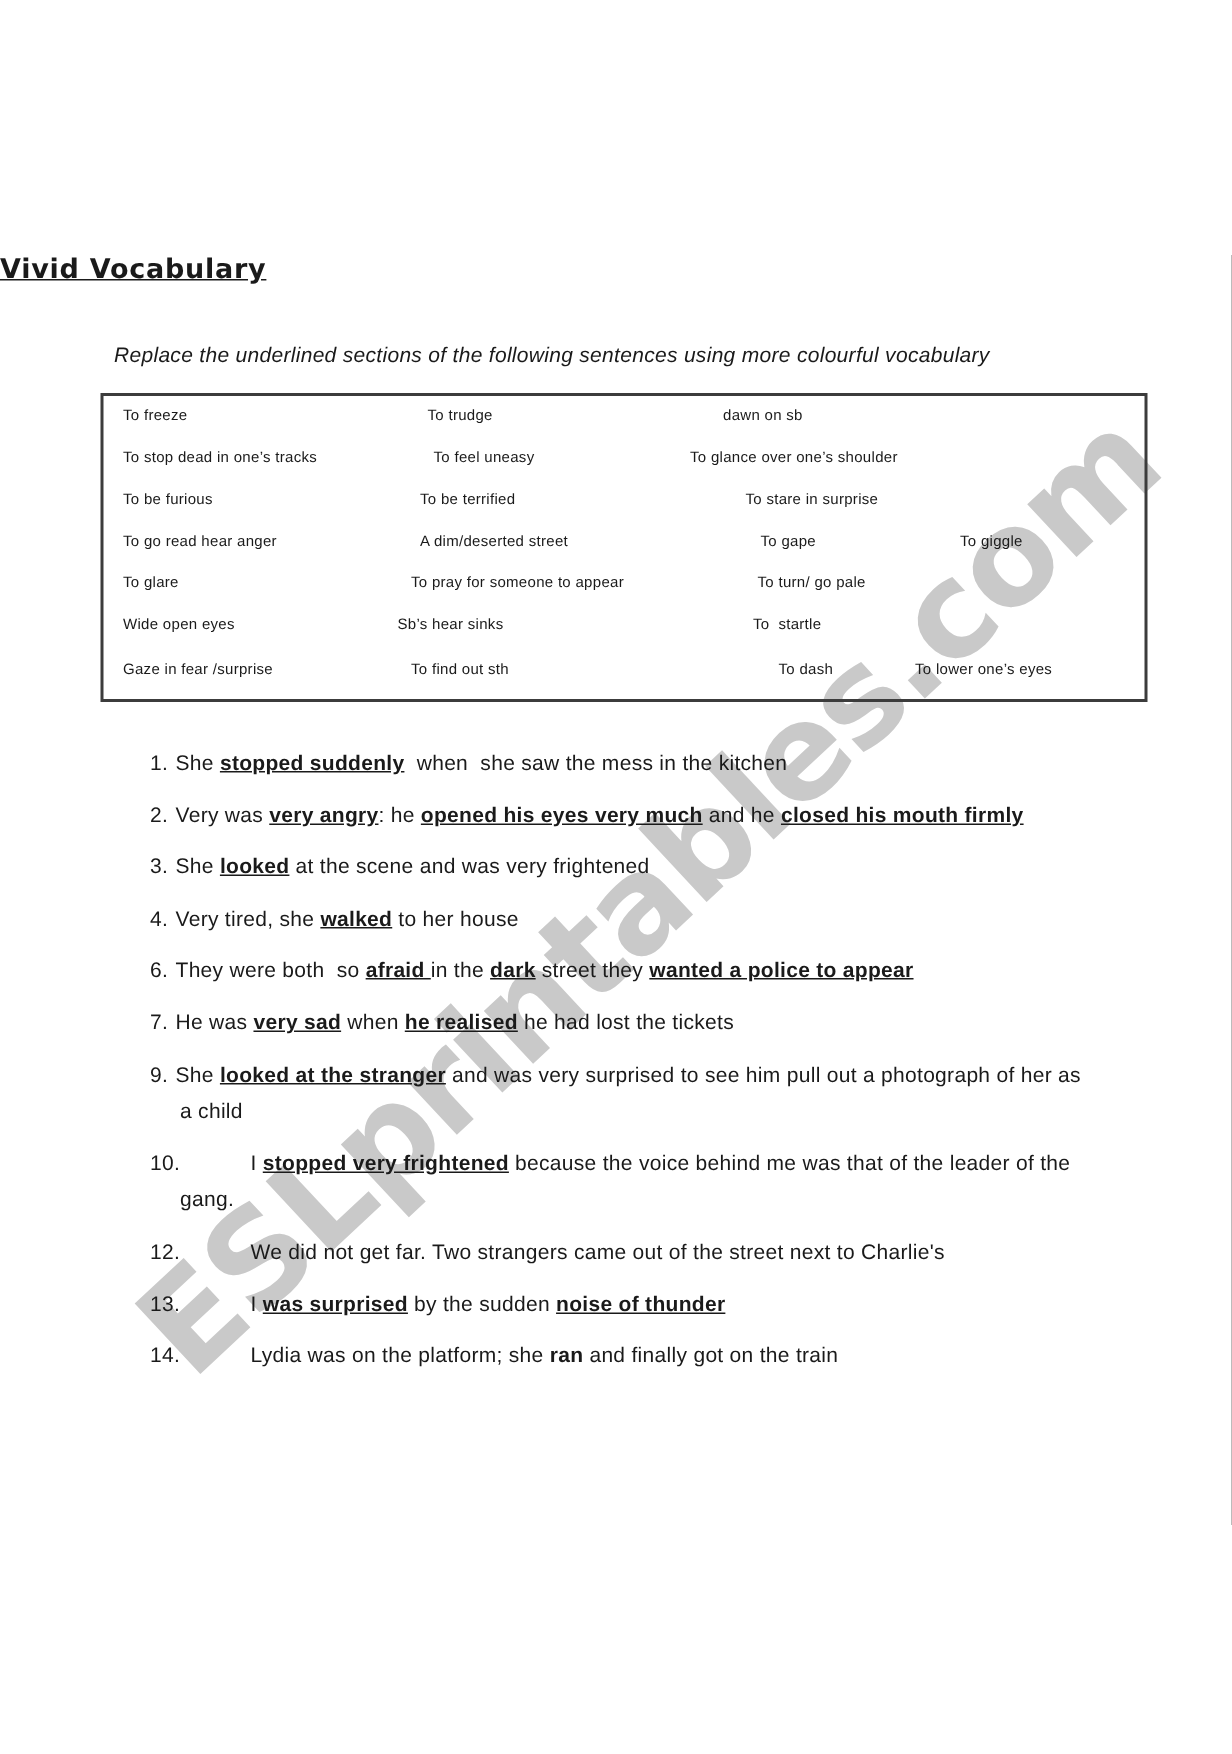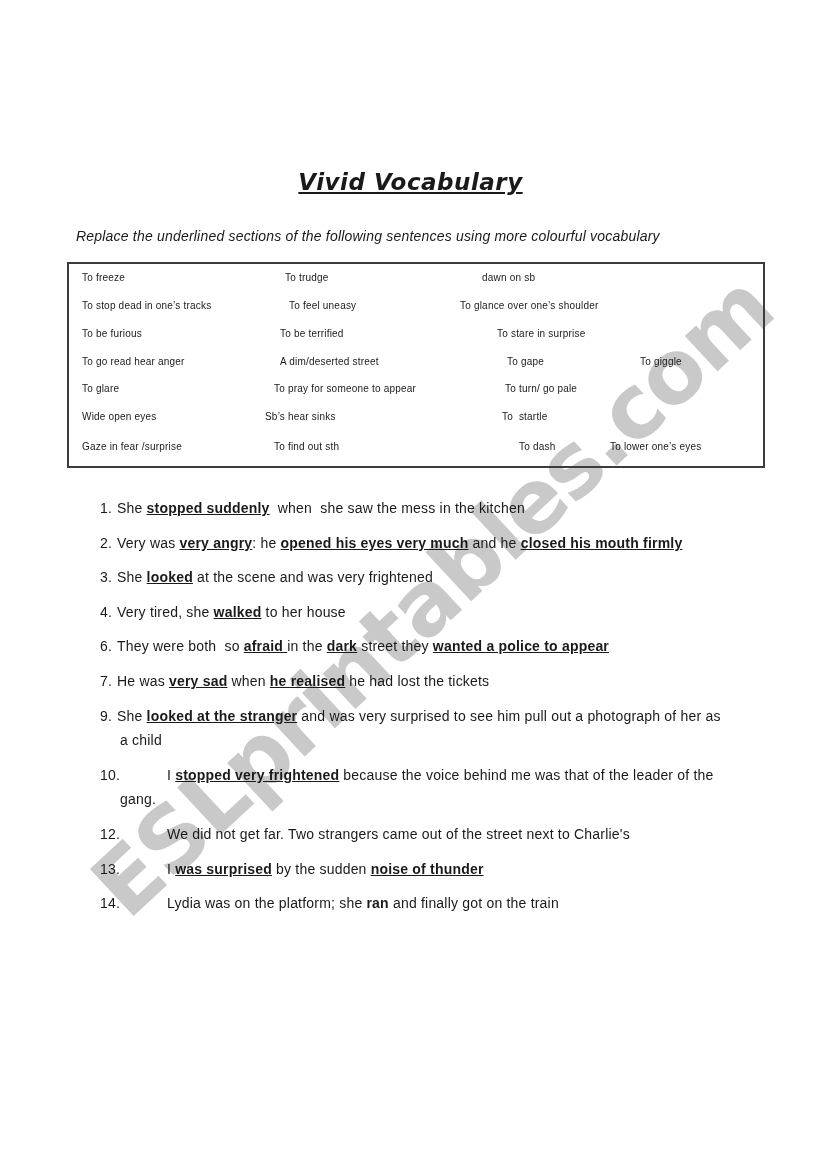--- a/index.html
+++ b/index.html
@@ -23,25 +23,23 @@
     letter-spacing:-2px;
     color:#c9c9c9;
     white-space:nowrap;
     z-index:0;
     user-select:none;
   }
   .content { position:absolute; inset:0; z-index:1; }
   .title {
     position:absolute;
     top:169px; left:0; right:0;
-    text-align:center;
     font-family:"DejaVu Sans", sans-serif;
-    font-size:23px;
+    font-size:18px;
     font-weight:bold;
-    font-style:italic;
     text-decoration:underline;
     letter-spacing:0.5px;
   }
   .instruction {
     position:absolute;
     left:76px; top:228px;
     font-style:italic;
     font-size:14px;
     letter-spacing:0.2px;
   }

